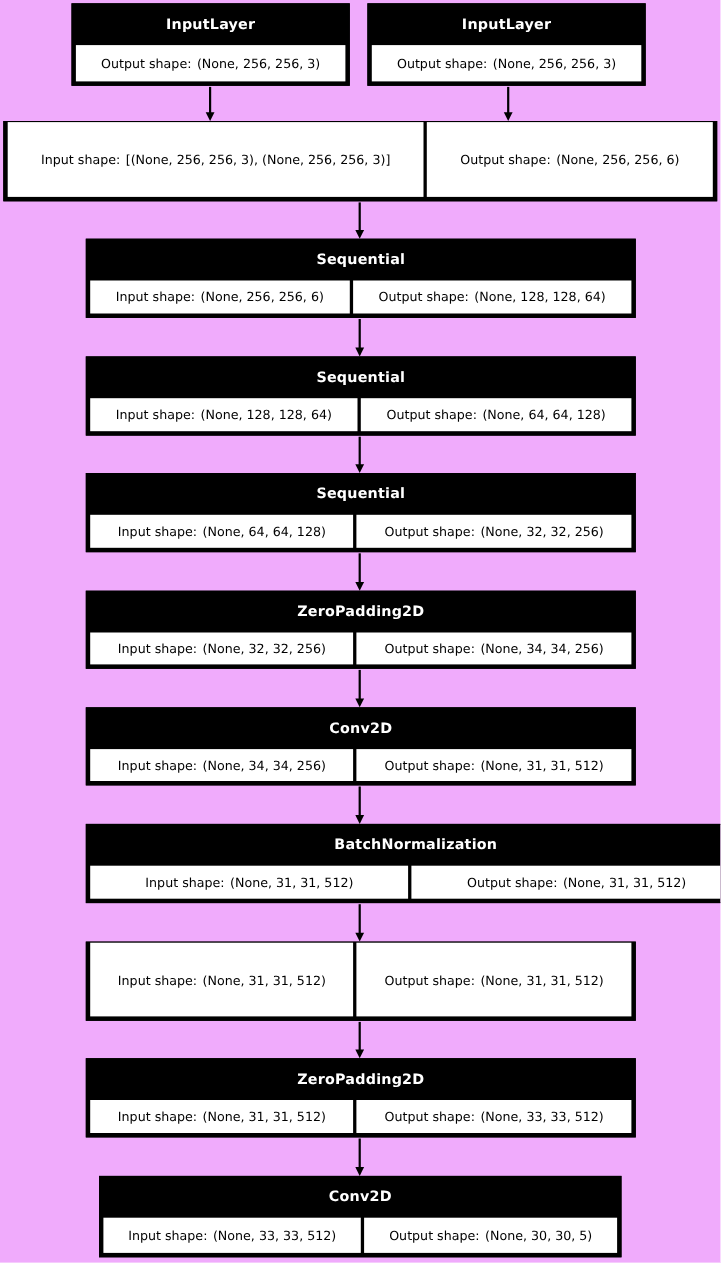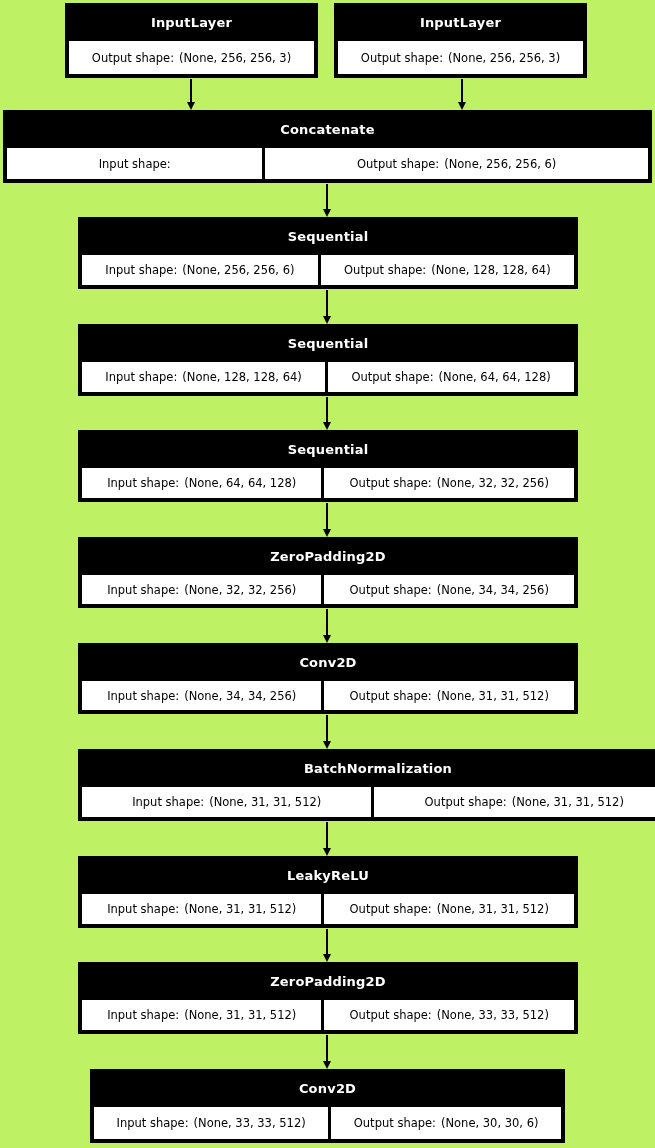--- a/index.html
+++ b/index.html
@@ -1,20 +1,20 @@
 <!DOCTYPE html>
 <html><head>
 <meta charset="utf-8">
 <style>
   * { margin:0; padding:0; box-sizing:border-box; }
   html,body { background:#ffffff; }
   body { font-family:"DejaVu Sans", sans-serif; }
   .canvas {
     position:relative; width:655px; height:1148px;
-    background:#bef264; overflow:hidden;
+    background:#f0abfc; overflow:hidden;
   }
   .node {
     position:absolute; background:#000000; border:1px solid #000000;
     display:flex; flex-direction:column;
   }
   .hdr {
     flex:0 0 37px; color:#ffffff; font-weight:bold; font-size:13px;
     display:flex; align-items:center; justify-content:center;
     letter-spacing:0.2px; white-space:nowrap;
   }
@@ -59,24 +59,24 @@
     <div class="hdr">InputLayer</div>
     <div class="nbody">
       <div class="cell">
         <span class="lbl">Output shape:</span>
         <span class="val">(None, 256, 256, 3)</span>
       </div>
     </div>
   </div>
 
   <div class="node" style="left:3px;top:110px;width:649px;height:73px">
-    <div class="hdr">Concatenate</div>
-    <div class="nbody">
-      <div class="cell">
-        <span class="lbl">Input shape:</span>
+    <div class="nbody">
+      <div class="cell">
+        <span class="lbl">Input shape:</span>
+        <span class="val">[(None, 256, 256, 3), (None, 256, 256, 3)]</span>
       </div>
       <div class="cell">
         <span class="lbl">Output shape:</span>
         <span class="val">(None, 256, 256, 6)</span>
       </div>
     </div>
   </div>
 
   <div class="node" style="left:78px;top:217px;width:500px;height:72px">
     <div class="hdr">Sequential</div>
@@ -156,21 +156,20 @@
         <span class="val">(None, 31, 31, 512)</span>
       </div>
       <div class="cell">
         <span class="lbl">Output shape:</span>
         <span class="val">(None, 31, 31, 512)</span>
       </div>
     </div>
   </div>
 
   <div class="node" style="left:78px;top:856px;width:500px;height:72px">
-    <div class="hdr">LeakyReLU</div>
     <div class="nbody">
       <div class="cell">
         <span class="lbl">Input shape:</span>
         <span class="val">(None, 31, 31, 512)</span>
       </div>
       <div class="cell">
         <span class="lbl">Output shape:</span>
         <span class="val">(None, 31, 31, 512)</span>
       </div>
     </div>
@@ -192,21 +191,21 @@
 
   <div class="node" style="left:90px;top:1069px;width:475px;height:74px">
     <div class="hdr">Conv2D</div>
     <div class="nbody">
       <div class="cell">
         <span class="lbl">Input shape:</span>
         <span class="val">(None, 33, 33, 512)</span>
       </div>
       <div class="cell">
         <span class="lbl">Output shape:</span>
-        <span class="val">(None, 30, 30, 6)</span>
+        <span class="val">(None, 30, 30, 5)</span>
       </div>
     </div>
   </div>
 
   <div class="arrow" style="left:186px;top:79px;height:31px"></div>
   <div class="arrow" style="left:457px;top:79px;height:31px"></div>
   <div class="arrow" style="left:322px;top:184px;height:33px"></div>
   <div class="arrow" style="left:322px;top:290px;height:34px"></div>
   <div class="arrow" style="left:322px;top:397px;height:33px"></div>
   <div class="arrow" style="left:322px;top:503px;height:34px"></div>

